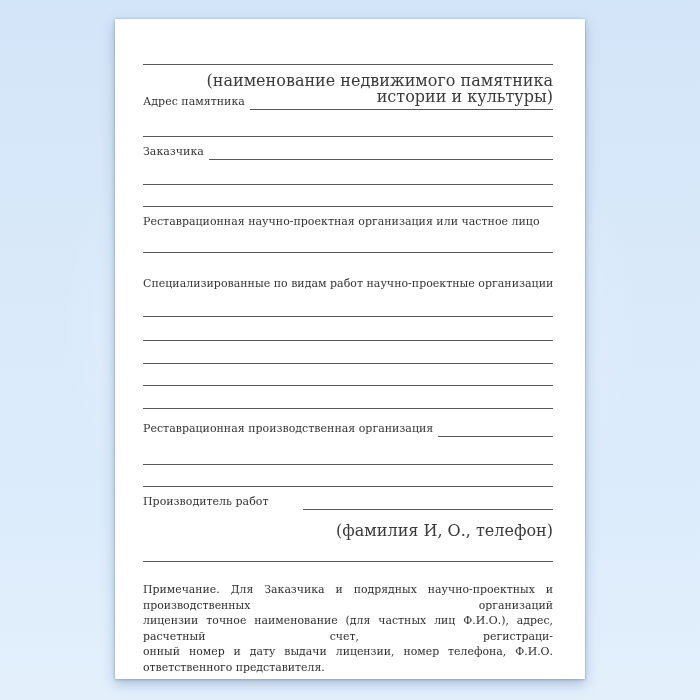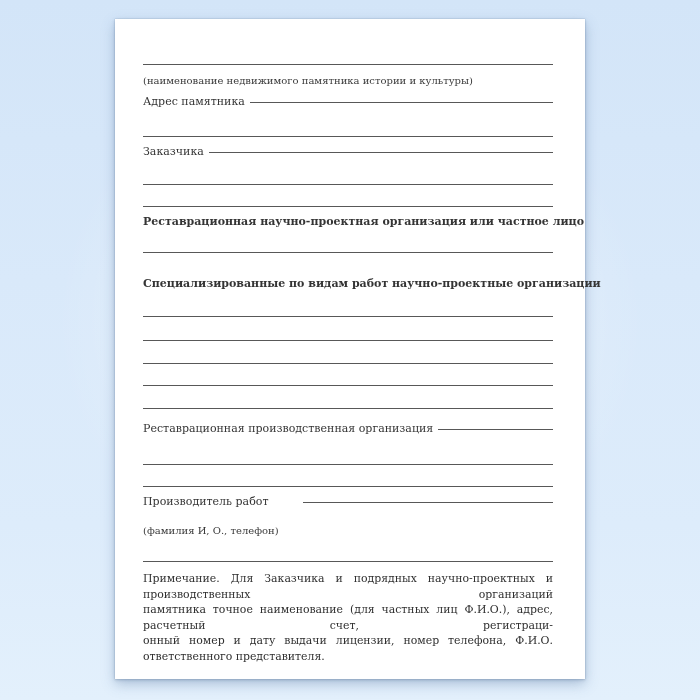--- a/index.html
+++ b/index.html
@@ -25,27 +25,27 @@
       0 1px 3px rgba(95,120,155,0.40),
       0 5px 12px rgba(105,135,175,0.45);
   }
   .content {
     position: absolute;
     left: 28px; right: 32px; top: 0;
     color: #343434;
   }
   .row { height: 16px; font-size: 11px; line-height: 16px; }
   .row.line { border-bottom: 1px solid #585858; }
-  .row.field { display: flex; align-items: center; }
+  .row.field { display: flex; align-items: flex-end; }
   .row.field .lbl { white-space: nowrap; padding-right: 5px; }
   .row.field .fill { flex: 1 1 auto; border-bottom: 1px solid #585858; }
-  .row.lbl-only { white-space: nowrap; font-weight: bold; }
+  .row.lbl-only { white-space: nowrap; }
   .caption {
     height: 16px; line-height: 16px;
-    font-size: 10px; text-align: left;
+    font-size: 16px; text-align: right;
     color: #3a3a3a;
   }
   .note { font-size: 10.9px; line-height: 15.5px; color: #2f2f2f; }
   .note-line { text-align: justify; }
   .note-line.just { text-align-last: justify; }
 </style>
 </head>
 <body>
 
 <div class="canvas">
@@ -77,20 +77,20 @@
           <span class="fill"></span>
         </div>
         <div class="row line" style="margin-top: 12px;"></div>
         <div class="row line" style="margin-top: 6px;"></div>
         <div class="row field" style="margin-top: 7px; gap: 29px;">
           <span class="lbl">Производитель работ</span>
           <span class="fill"></span>
         </div>
         <div class="caption" style="margin-top: 13px;">(фамилия И, О., телефон)</div>
         <div class="row line" style="margin-top: 7px;"></div>
-        <div class="note" style="margin-top: 9px;">
+        <div class="note" style="margin-top: 20px;">
           <div class="note-line just">Примечание. Для Заказчика и подрядных научно-проектных и производственных организаций</div>
-          <div class="note-line just">памятника точное наименование (для частных лиц Ф.И.О.), адрес, расчетный счет, регистраци-</div>
+          <div class="note-line just">лицензии точное наименование (для частных лиц Ф.И.О.), адрес, расчетный счет, регистраци-</div>
           <div class="note-line">онный номер и дату выдачи лицензии, номер телефона, Ф.И.О. ответственного представителя.</div>
         </div>
       </div>
   </div>
 </div>
 
 </body></html>

